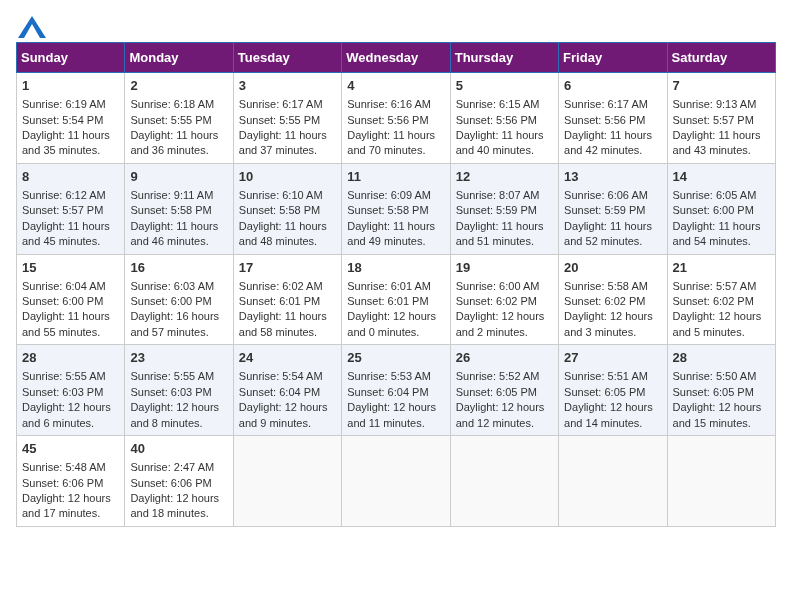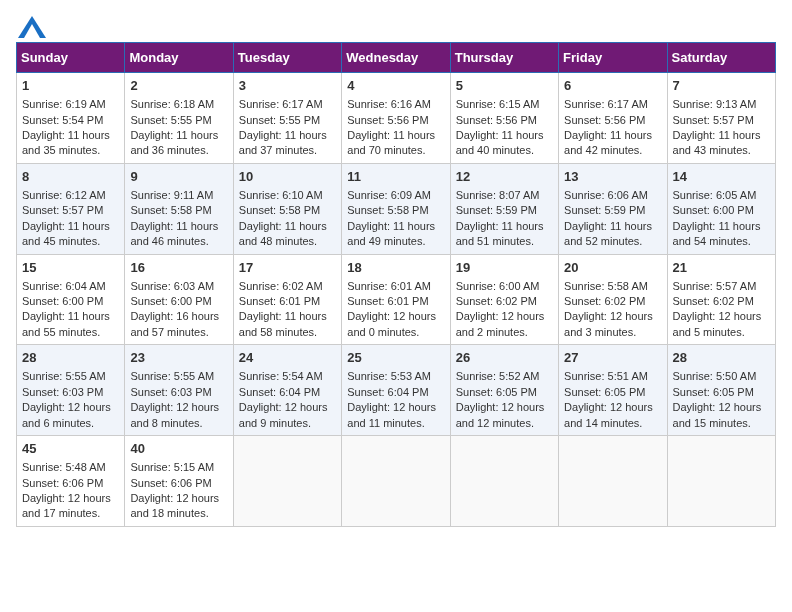--- a/index.html
+++ b/index.html
@@ -297,21 +297,21 @@
       </tr>
       <tr>
         <td>
         <span class="day-num">45</span>
         <span>Sunrise: 5:48 AM</span><br>
         <span>Sunset: 6:06 PM</span><br>
         <span>Daylight: 12 hours and 17 minutes.</span>
       </td>
         <td>
         <span class="day-num">40</span>
-        <span>Sunrise: 5:15 AM</span><br>
+        <span>Sunrise: 2:47 AM</span><br>
         <span>Sunset: 6:06 PM</span><br>
         <span>Daylight: 12 hours and 18 minutes.</span>
       </td>
         <td class="empty"></td>
         <td class="empty"></td>
         <td class="empty"></td>
         <td class="empty"></td>
         <td class="empty"></td>
       </tr>
     </tbody>

